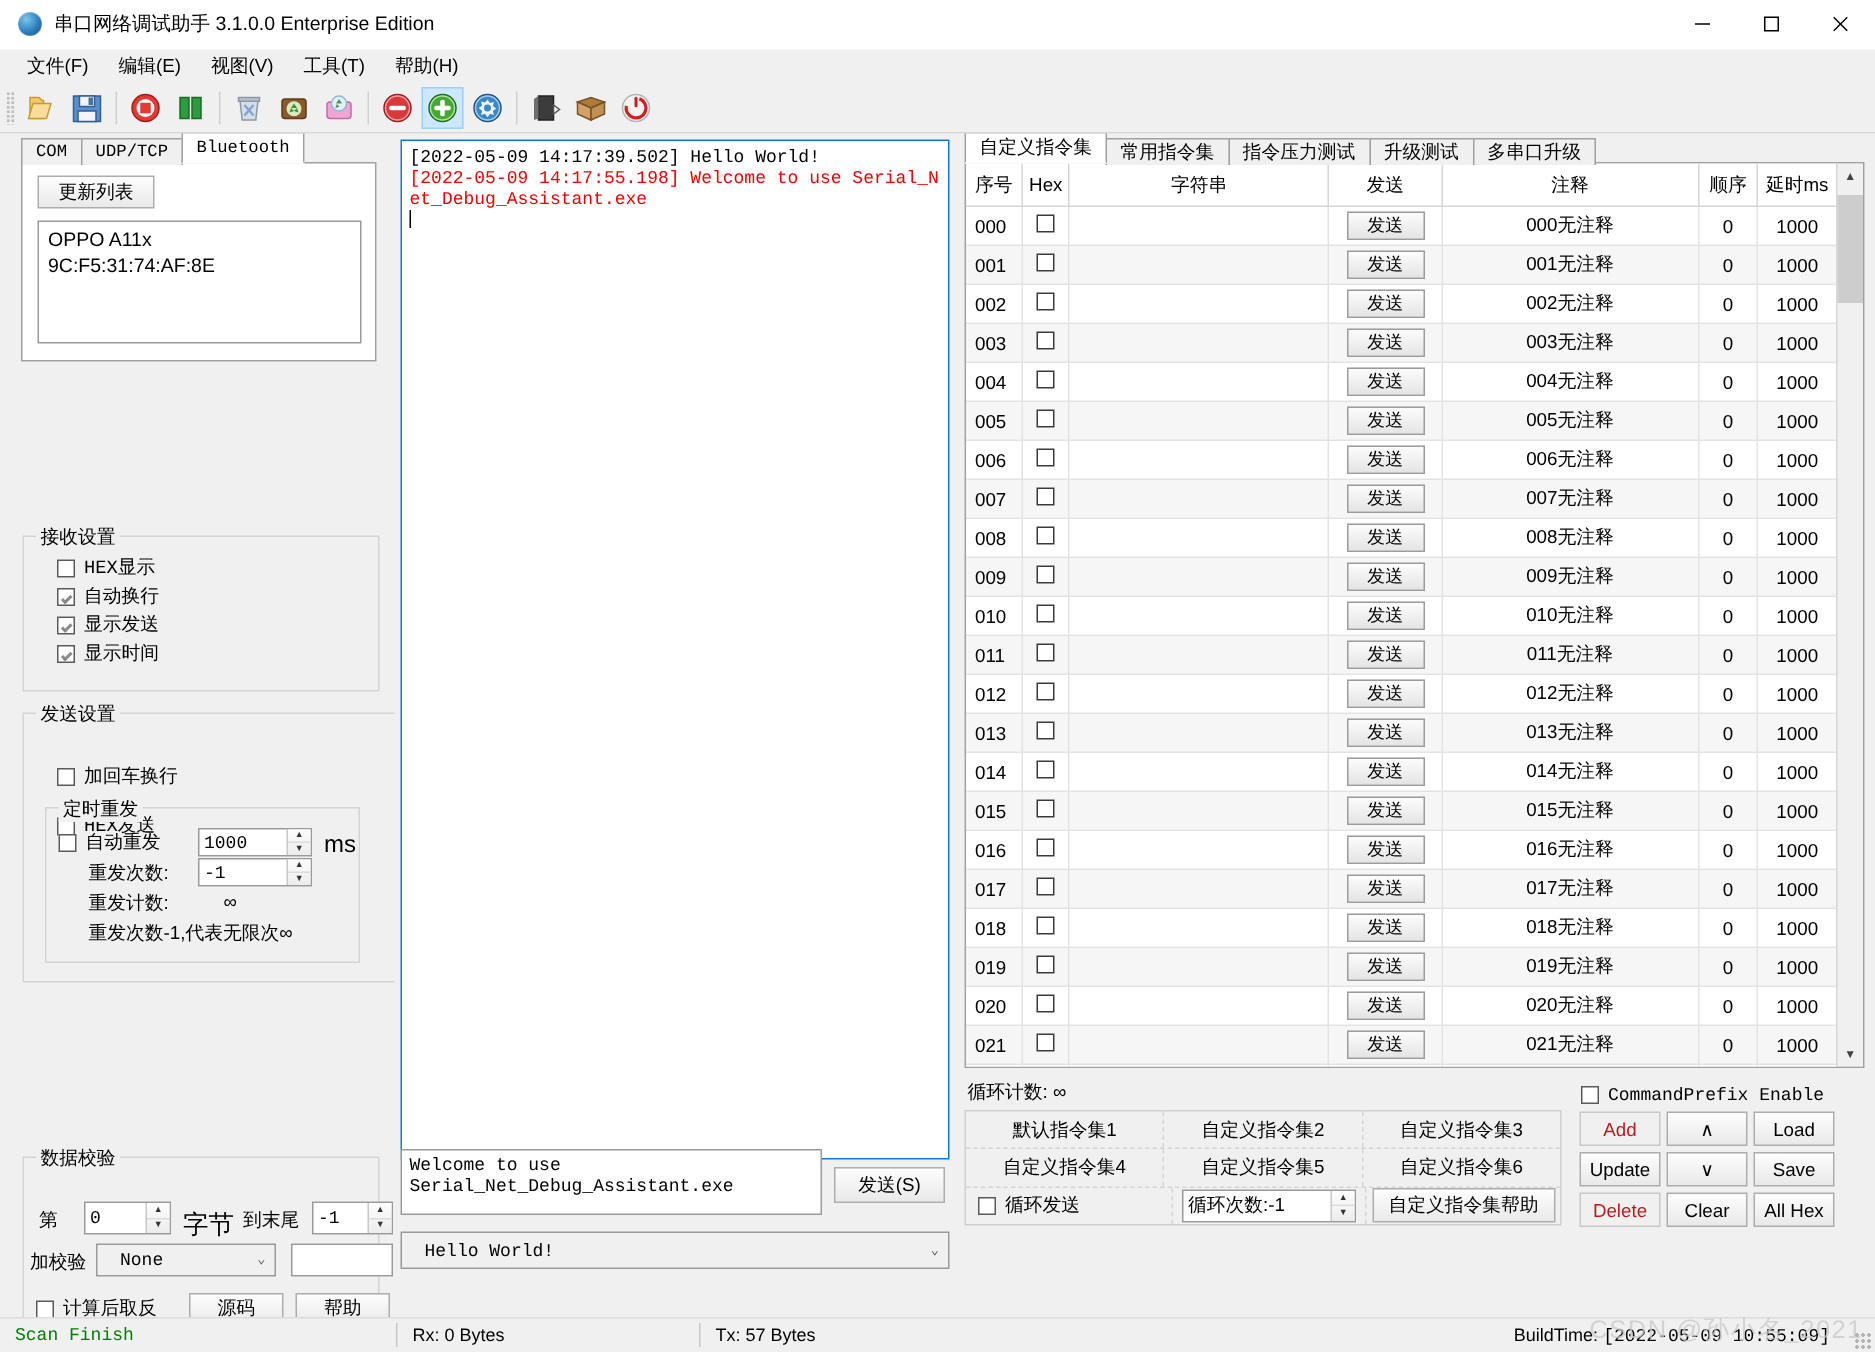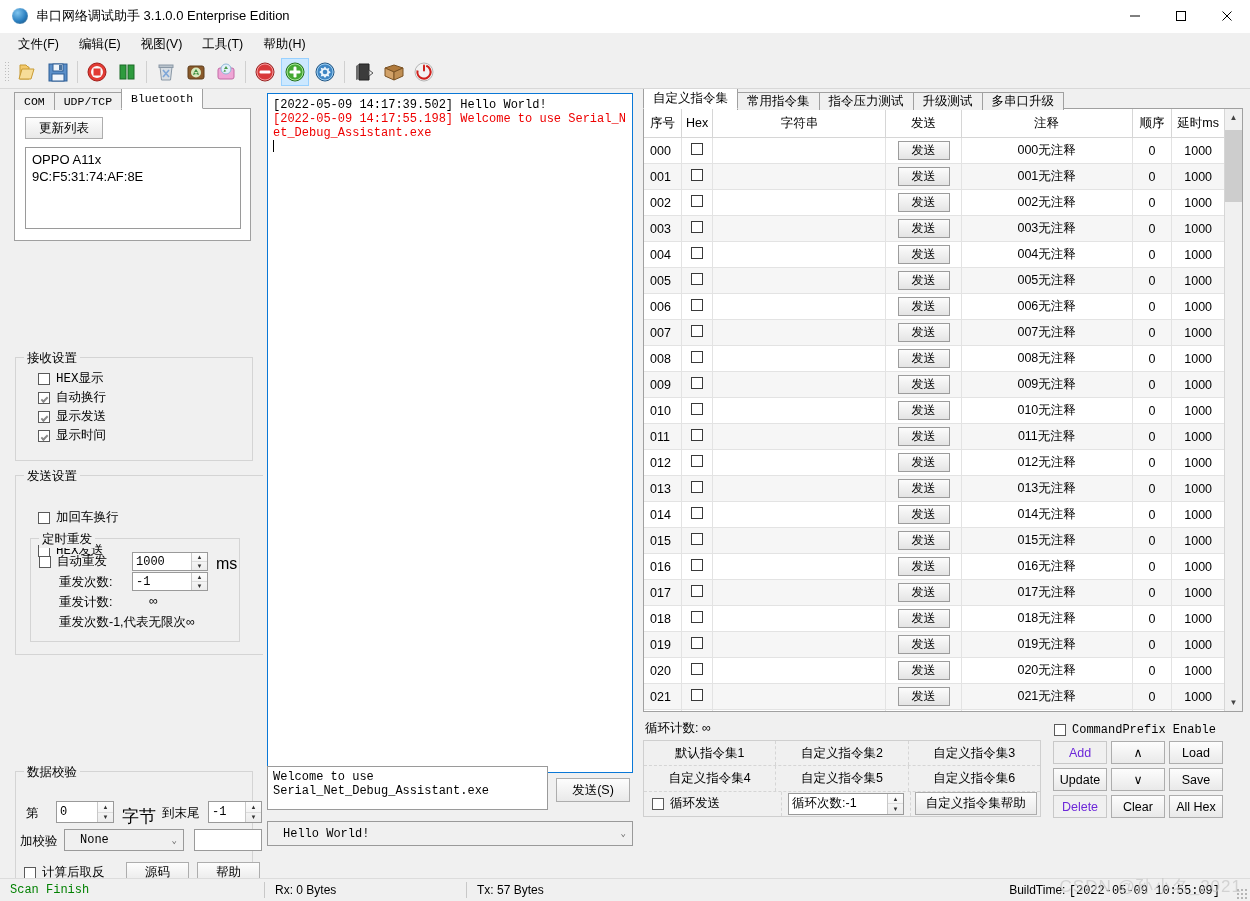--- a/index.html
+++ b/index.html
@@ -48,21 +48,21 @@
   .tabstrip{display:flex;align-items:flex-end;height:20px;padding-left:14px;position:relative;z-index:2;}
   .tab{height:17px;line-height:17px;padding:0 9px;border:1px solid #a0a0a0;border-bottom:none;
        background:#f0f0f0;font-family:"Liberation Mono","DejaVu Sans Mono",monospace;font-size:11.5px;
        margin-right:-1px;position:relative;top:1px;}
   .tab.active{background:#fff;height:19px;line-height:19px;top:0;z-index:3;border-bottom:1px solid #fff;}
   .tab.cn{font-family:"Liberation Sans","DejaVu Sans",sans-serif;font-size:12.5px;}
 
   .tabpane{position:absolute;left:14px;top:19px;width:235px;height:131px;background:#fff;border:1px solid #a0a0a0;z-index:1;}
   .btn{background:linear-gradient(#fdfdfd,#e9e9e9);border:1px solid #adadad;font-size:12.5px;
        color:#000;display:flex;align-items:center;justify-content:center;box-sizing:border-box;}
-  .btn.dis{color:#6d28d9;background:#f0f0f0;border-color:#c8c8c8;}
+  .btn.dis{color:#b91c1c;background:#f0f0f0;border-color:#c8c8c8;}
   .listbox{border:1px solid #9a9a9a;background:#fff;overflow:hidden;}
   .listbox .li{padding:0 6px;font-size:13px;color:#000;line-height:17px;white-space:nowrap;}
 
   
   .group{position:absolute;border:1px solid #d4d4d4;box-sizing:border-box;}
   .group > .gtitle{position:absolute;top:-8px;left:8px;background:#f0f0f0;padding:0 3px;font-size:12.5px;}
 
   .chk{display:flex;align-items:center;font-size:12.5px;white-space:nowrap;}
   .box{width:12px;height:12px;border:1px solid #5a5a5a;background:#fff;box-sizing:border-box;
        margin-right:6px;flex:0 0 auto;position:relative;}

